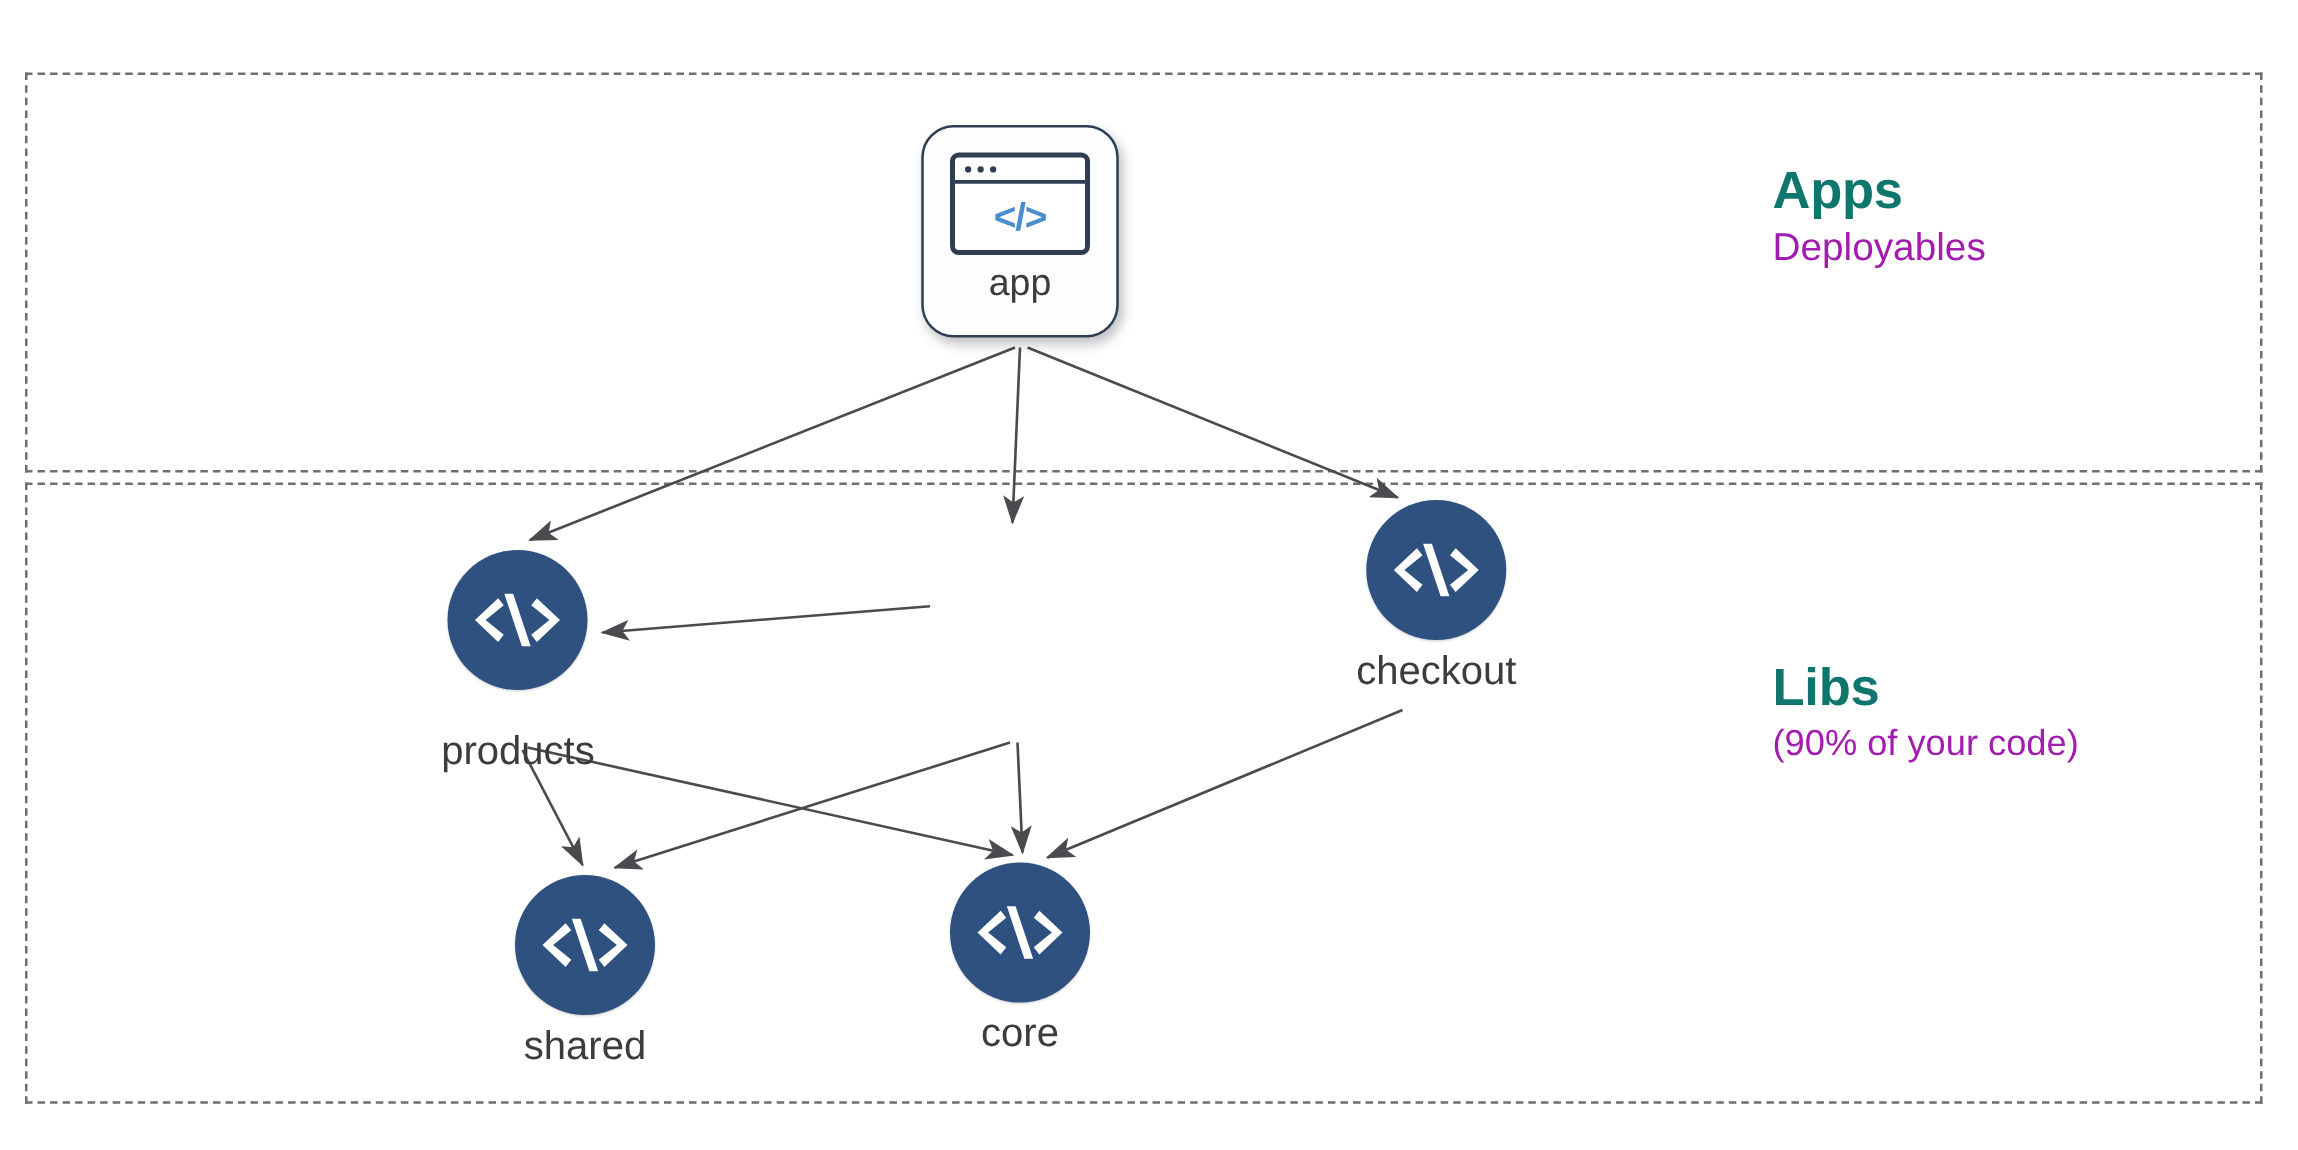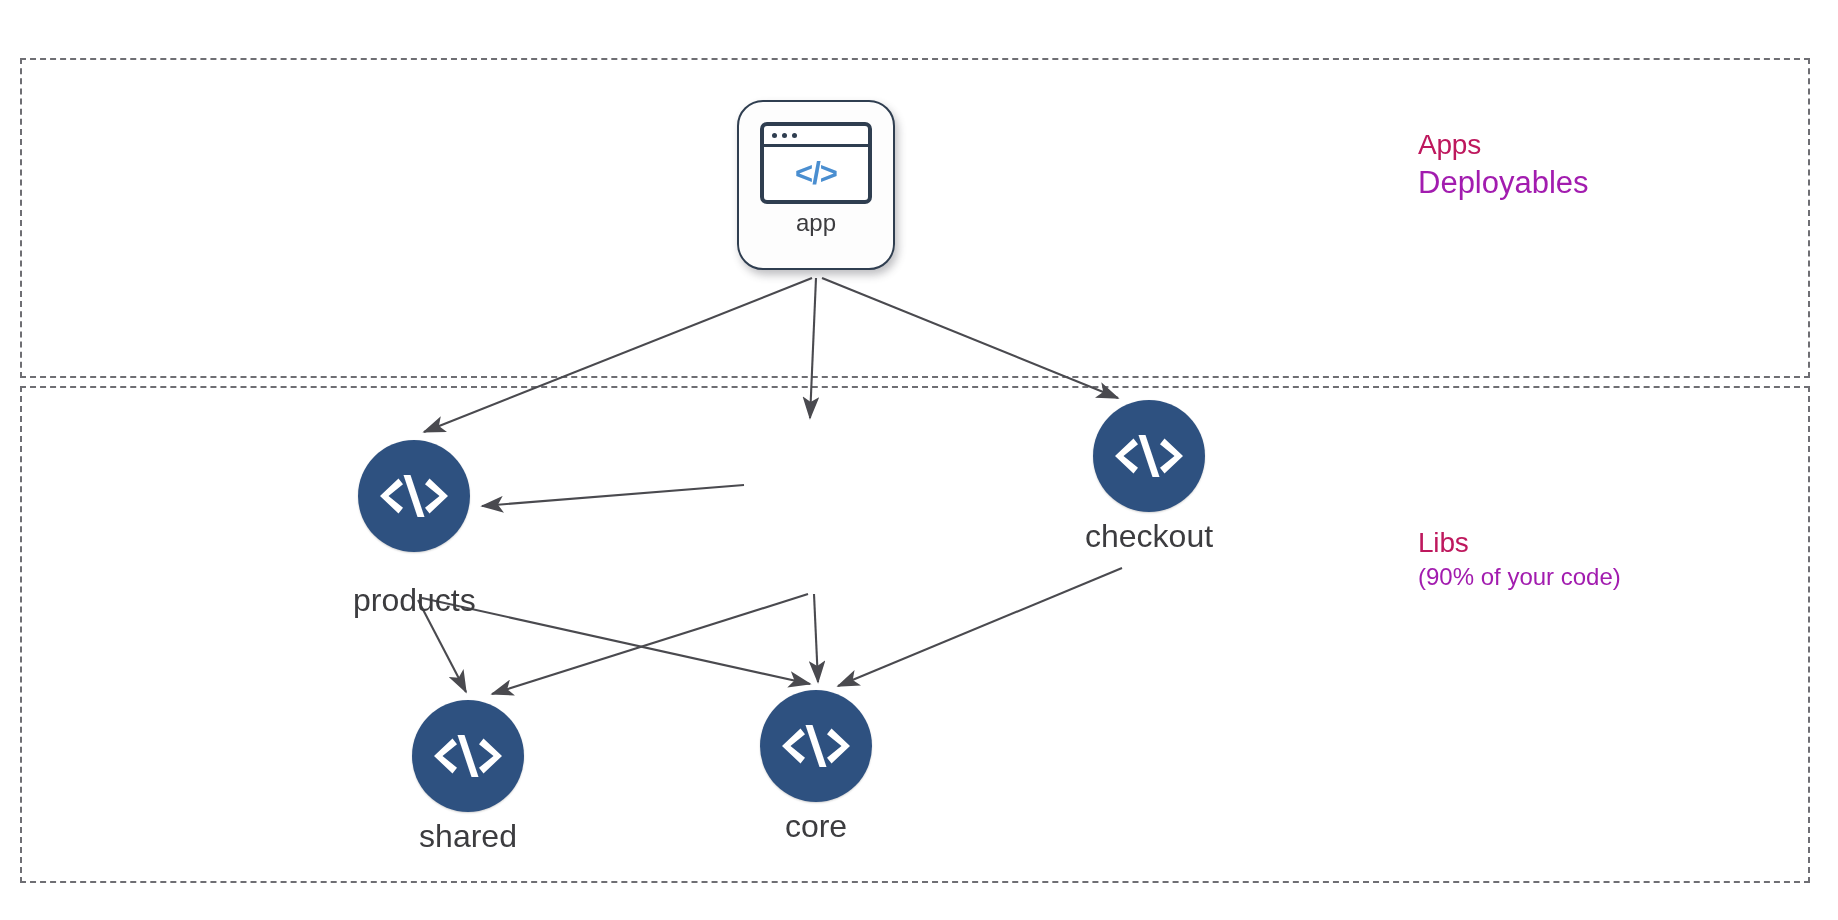--- a/index.html
+++ b/index.html
@@ -41,43 +41,43 @@
     height: 497px;
   }
 
   
   .region-legend {
     position: absolute;
     color: #3f3f42;
     user-select: none;
   }
   .region-legend .legend-title {
-    font-size: 28px;
-    font-weight: normal;
+    font-size: 42px;
+    font-weight: bold;
     line-height: 1.05;
     letter-spacing: -0.2px;
-    color: #be185d;
+    color: #0f766e;
   }
   .region-legend .legend-sub {
     font-size: 31px;
     font-weight: normal;
     line-height: 1.25;
     margin-top: 5px;
     color: #a21caf;
   }
   #legend-apps {
     left: 1418px;
     top: 130px;
   }
   #legend-libs {
     left: 1418px;
     top: 528px;
   }
   #legend-libs .legend-sub {
-    font-size: 24px;
+    font-size: 29px;
   }
 
   
   #edge-layer {
     position: absolute;
     left: 0;
     top: 0;
     width: 1838px;
     height: 920px;
     pointer-events: none;
@@ -137,21 +137,21 @@
   .browser-code {
     color: #4a8ed0;
     font-size: 31px;
     font-weight: bold;
     font-family: "Liberation Sans", sans-serif;
     letter-spacing: -1px;
     line-height: 1;
   }
   #app-label {
     margin-top: 6px;
-    font-size: 24px;
+    font-size: 30px;
     color: #3c3c3f;
     line-height: 1.1;
   }
 
   
   .lib-node {
     position: absolute;
     display: flex;
     flex-direction: column;
     align-items: center;

